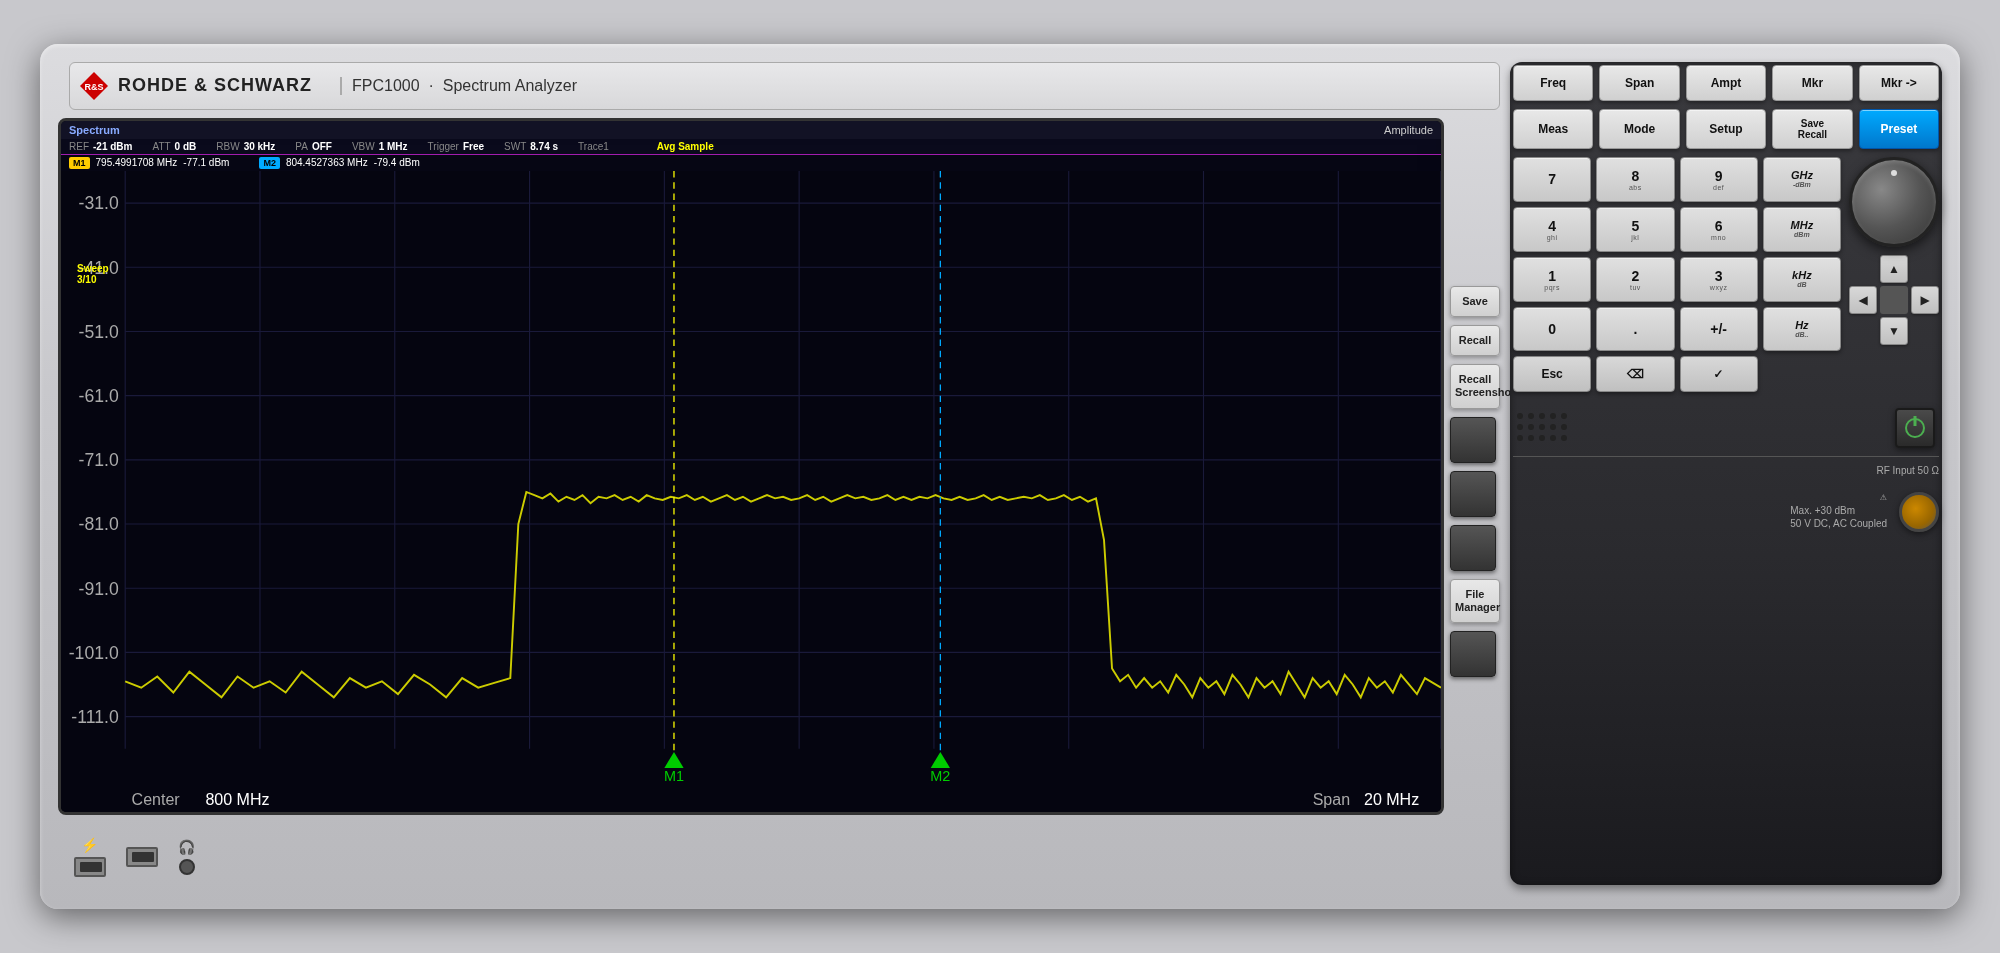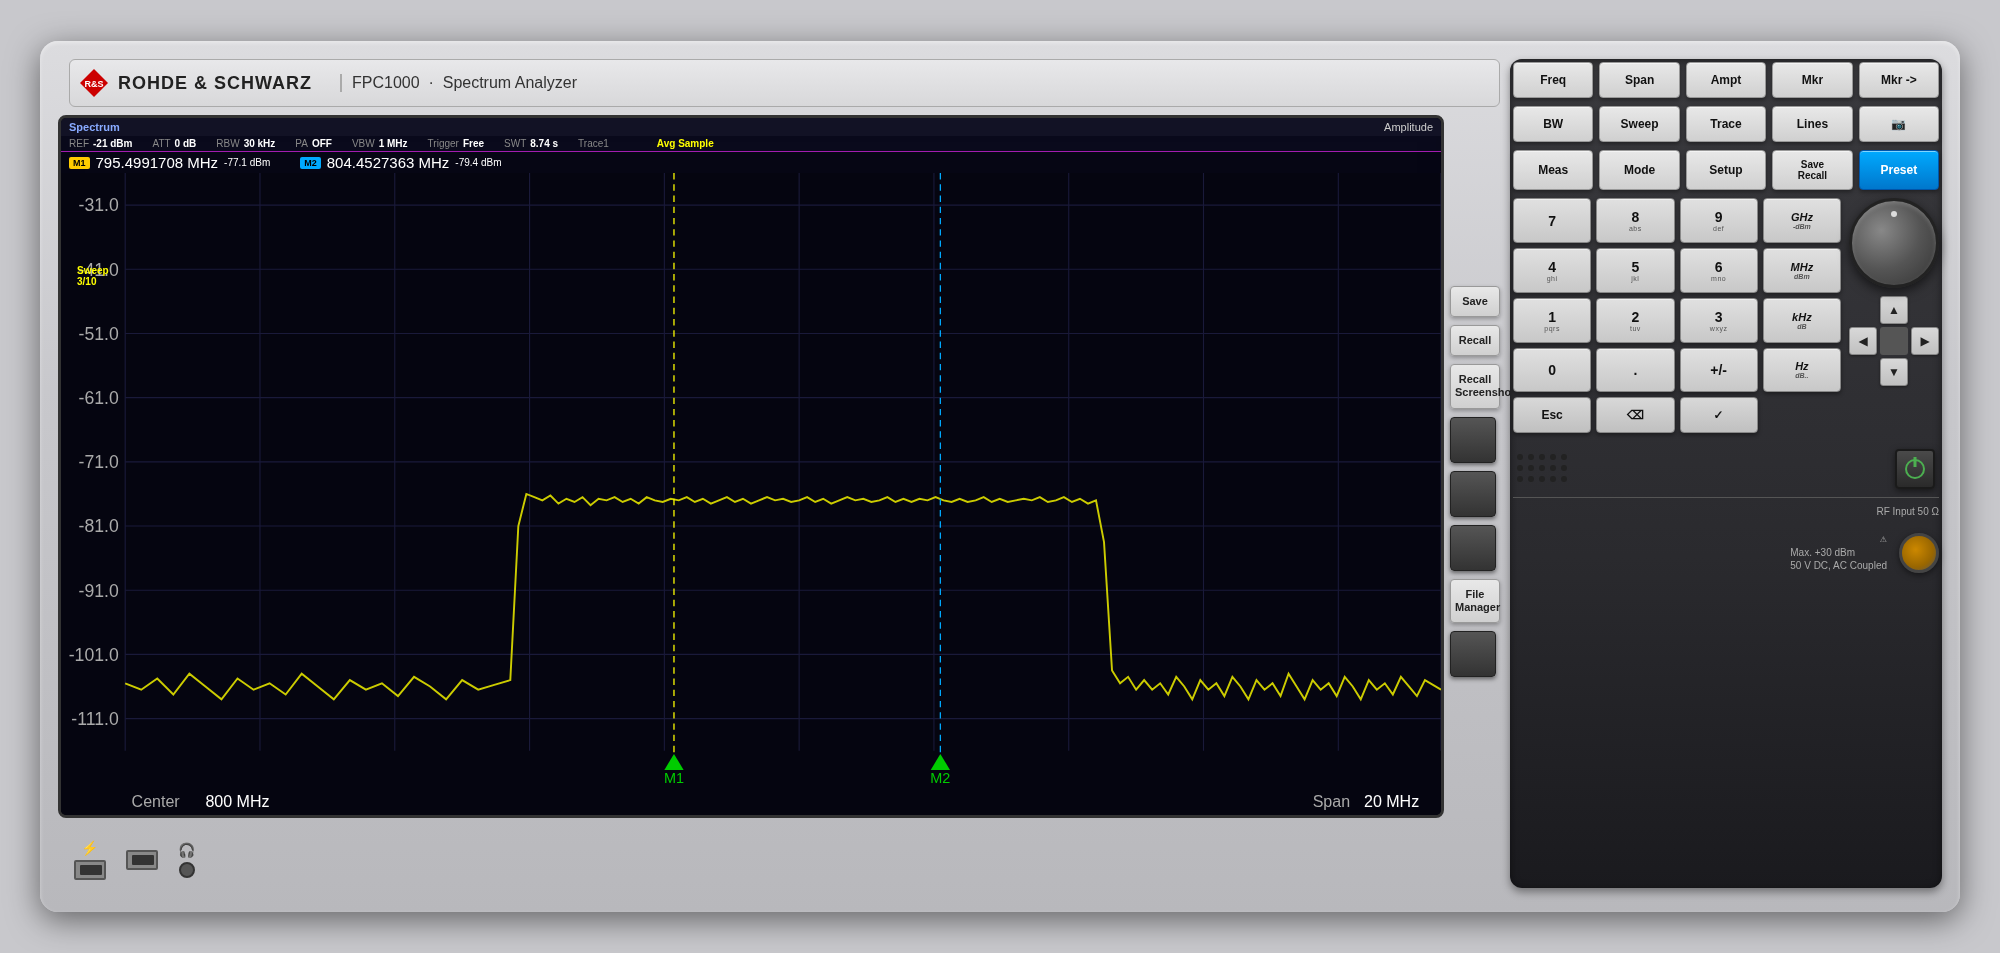--- a/index.html
+++ b/index.html
@@ -146,21 +146,21 @@
       font-size: 9px;
       font-weight: bold;
       padding: 1px 4px;
       border-radius: 2px;
     }
 
     .marker-label.m2 { background: #00aaff; color: #000; }
 
     .marker-freq {
       color: #ffffff;
-      font-size: 15px;
+      font-size: 10px;
     }
 
     .marker-val {
       color: #ffffff;
       font-size: 10px;
     }
 
     .sweep-info {
       color: #ffff00;
       font-size: 10px;
@@ -709,29 +709,20 @@
   <div class="right-panel">
 
     <div class="func-row">
       <button class="func-btn">Freq</button>
       <button class="func-btn">Span</button>
       <button class="func-btn">Ampt</button>
       <button class="func-btn">Mkr</button>
       <button class="func-btn">Mkr -&gt;</button>
     </div>
 
-    <div class="func-row">
-      <button class="func-btn">BW</button>
-      <button class="func-btn">Sweep</button>
-      <button class="func-btn">Trace</button>
-      <button class="func-btn">Lines</button>
-      <button class="func-btn">
-        <span>📷</span>
-      </button>
-    </div>
 
     <div class="func-row">
       <button class="func-btn">Meas</button>
       <button class="func-btn">Mode</button>
       <button class="func-btn">Setup</button>
       <button class="func-btn save-recall-btn">Save<br>Recall</button>
       <button class="func-btn preset-btn">Preset</button>
     </div>
 
     <div class="numpad-area">

